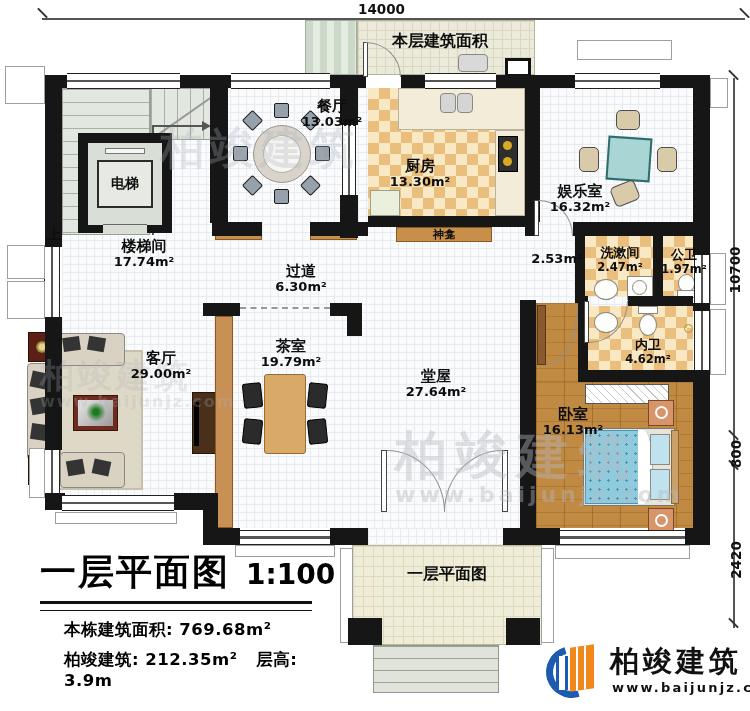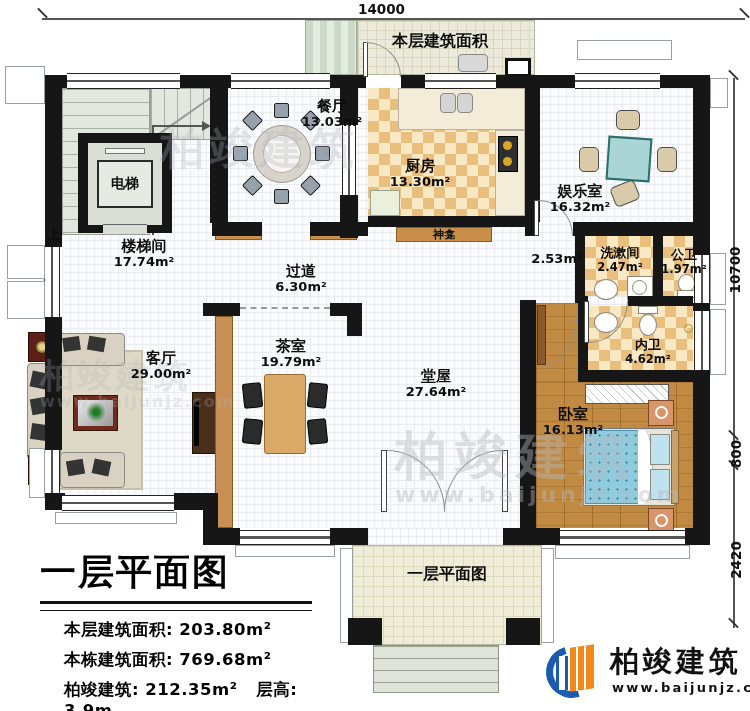--- a/index.html
+++ b/index.html
@@ -328,23 +328,23 @@
   <div class="tick" style="left:727px;top:434px;"></div>
   <div class="tick" style="left:727px;top:464px;"></div>
   <div class="tick" style="left:727px;top:622px;"></div>
   <div class="dimtext vdim" style="left:712px;top:262px;">10700</div>
   <div class="dimtext vdim" style="left:722px;top:446px;">800</div>
   <div class="dimtext vdim" style="left:717px;top:552px;">2420</div>
 
   <div class="info">
     <div class="trow">
       <span class="t1">一层平面图</span>
+      <span class="t2">1:100</span>
     </div>
     <div class="dline"></div>
-    <div class="iline" style="margin-left:24px;"><span>本层建筑面积:</span> <span>203.80m²</span></div>
     <div class="iline" style="margin-left:24px;"><span>本栋建筑面积:</span> <span>769.68m²</span></div>
     <div class="iline" style="margin-left:24px;"><span>柏竣建筑:</span> <span>212.35m²</span>&nbsp;&nbsp;&nbsp;<span>层高:</span> <span>3.9m</span></div>
   </div>
 
   <div class="logo">
     <div class="logo-icon">
       <div class="logo-swoosh"></div>
       <div class="logo-bblue"></div>
       <div class="logo-borange"></div>
     </div>

